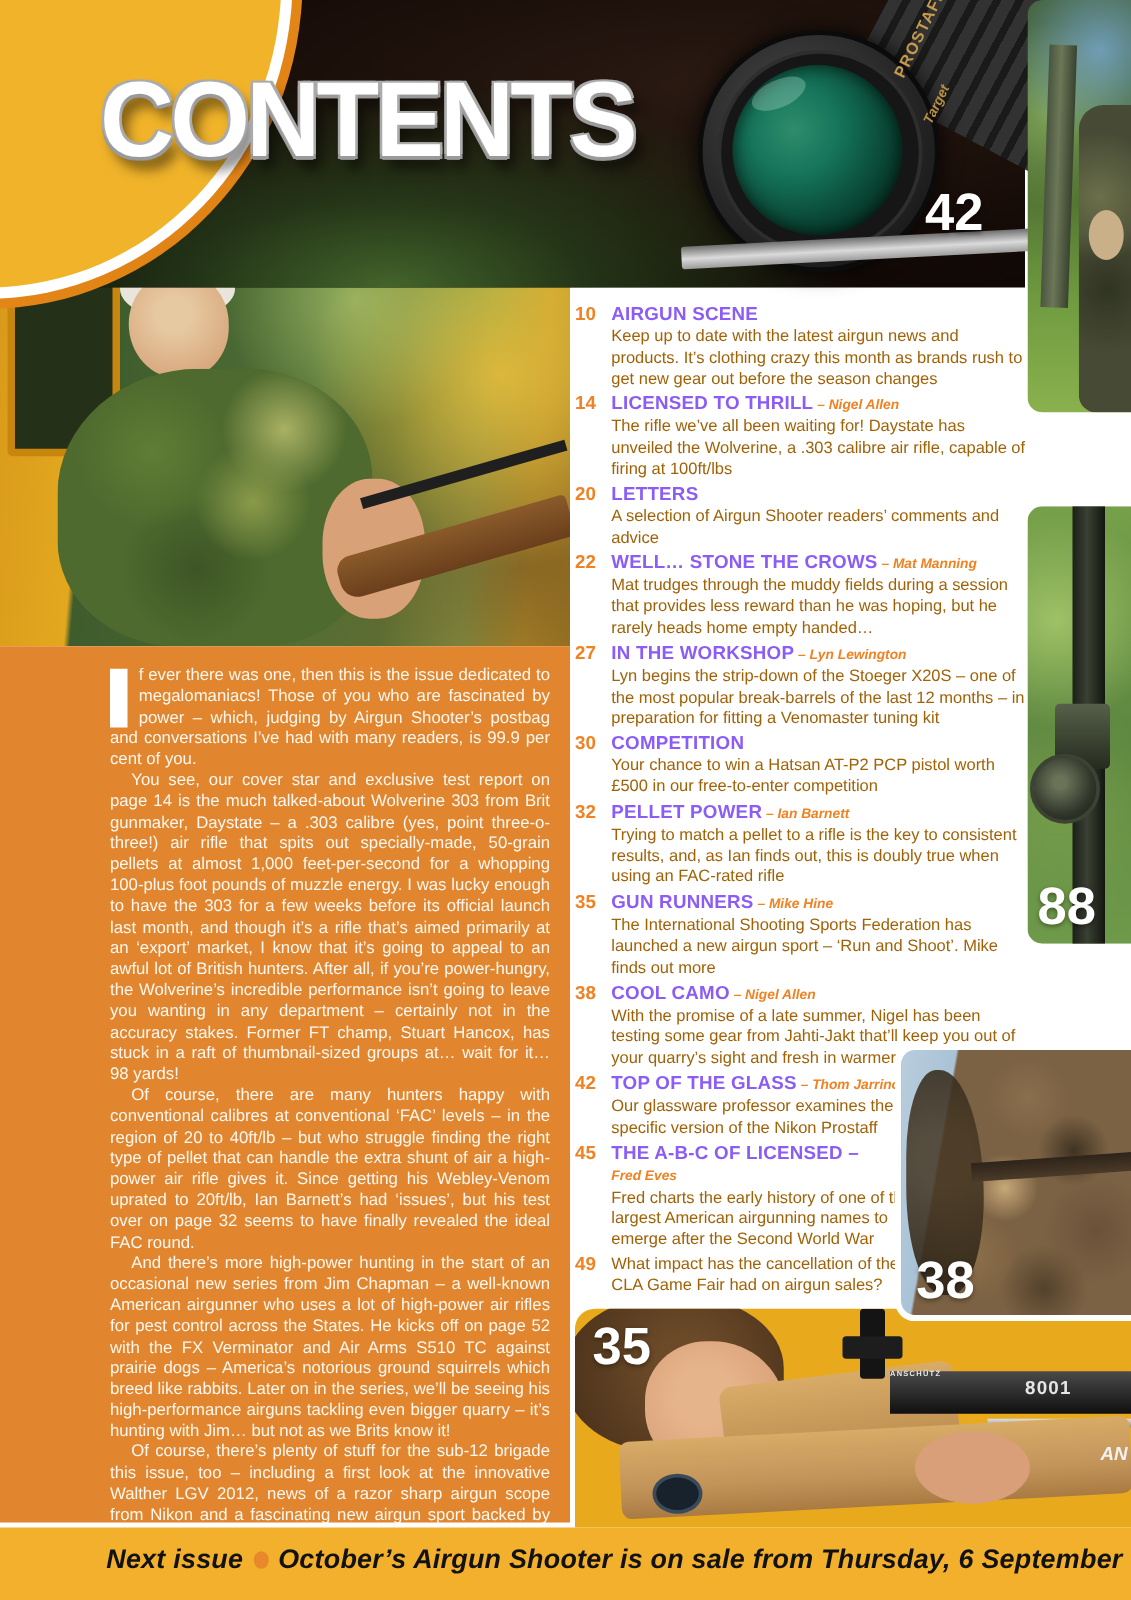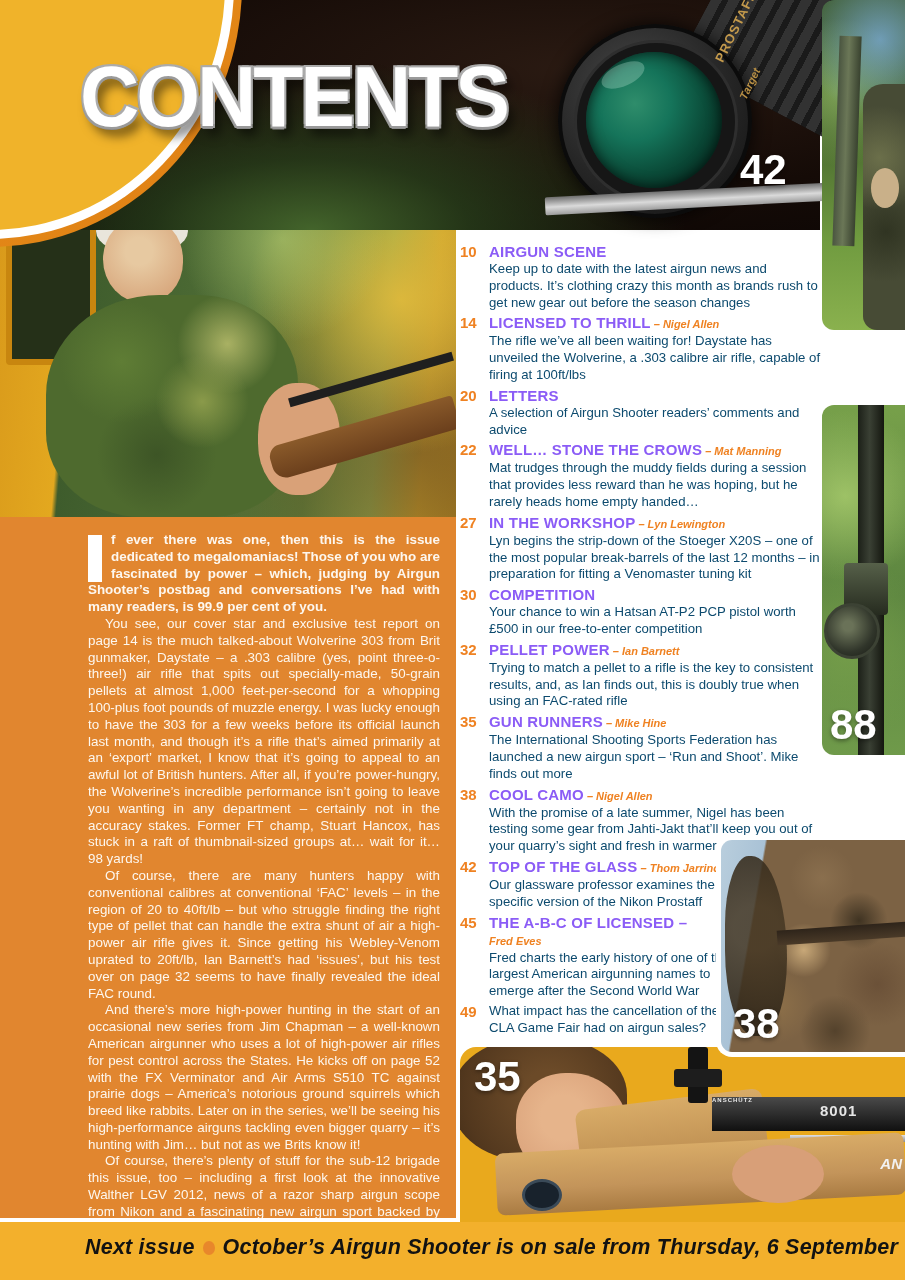--- a/index.html
+++ b/index.html
@@ -62,32 +62,32 @@
       #4e6a2e;}
   .man-arm{left:258px;top:168px;width:82px;height:112px;border-radius:46%;background:#D9A178;}
   .rifle-barrel{left:286px;top:160px;width:170px;height:9px;background:#1f1f1f;transform:rotate(-16deg);}
   .rifle-stock{left:268px;top:206px;width:192px;height:34px;border-radius:12px 4px 4px 14px;
     background:linear-gradient(180deg,#8a5a2a,#6b3f1c);transform:rotate(-16deg);}
 
   
   .editor{left:0;top:517px;width:456px;height:701px;background:#E1862F;z-index:2;
     color:#fdf7ef;box-sizing:border-box;padding:15px 16px 0 88px;}
   .editor p{margin:0;font-size:13.4px;line-height:16.8px;text-align:justify;text-indent:17px;}
-  .editor p.first{text-indent:0;font-weight:bold;}
+  .editor p.first{text-indent:0;}
   .dropcap{float:left;width:14px;height:47px;background:#ffffff;margin:3px 9px 0 0;
     color:#ffffff;overflow:hidden;font-size:0;}
 
   
   .toc{left:460px;top:243px;width:362px;z-index:2;}
   .toc-item{display:flex;margin-bottom:3px;}
   .toc-num{flex:none;width:29px;color:#EF8222;font-weight:700;font-size:15px;line-height:18px;}
   .toc-body{flex:1;min-width:0;}
   .toc-title{color:#8b5cf6;font-weight:700;font-size:15px;line-height:18px;letter-spacing:.2px;}
   .toc-author{color:#EF8222;font-weight:700;font-style:italic;font-size:11px;line-height:18px;}
-  .toc-desc{color:#0c4a6e;font-size:13.2px;line-height:16.8px;max-width:352px;}
+  .toc-desc{color:#a16207;font-size:13.2px;line-height:16.8px;max-width:352px;}
   .toc-item:nth-child(11) .toc-author{display:block;}
   .toc-item:nth-child(11) .toc-desc,.toc-item:nth-child(12) .toc-desc{max-width:252px;}
 
   
   .photo-rt{left:822px;top:0;width:83px;height:330px;border-radius:12px 0 0 12px;z-index:2;overflow:hidden;
     background:
       radial-gradient(circle at 70% 12%, rgba(125,175,225,.75) 0%, rgba(125,175,225,0) 26%),
       radial-gradient(circle at 20% 28%, rgba(160,200,110,.6) 0%, rgba(160,200,110,0) 30%),
       linear-gradient(180deg,#3f5c2e 0%,#49682f 40%,#6f9a3f 72%,#8ab14e 100%);}
   .trunk{left:14px;top:36px;width:22px;height:210px;transform:rotate(2deg);

